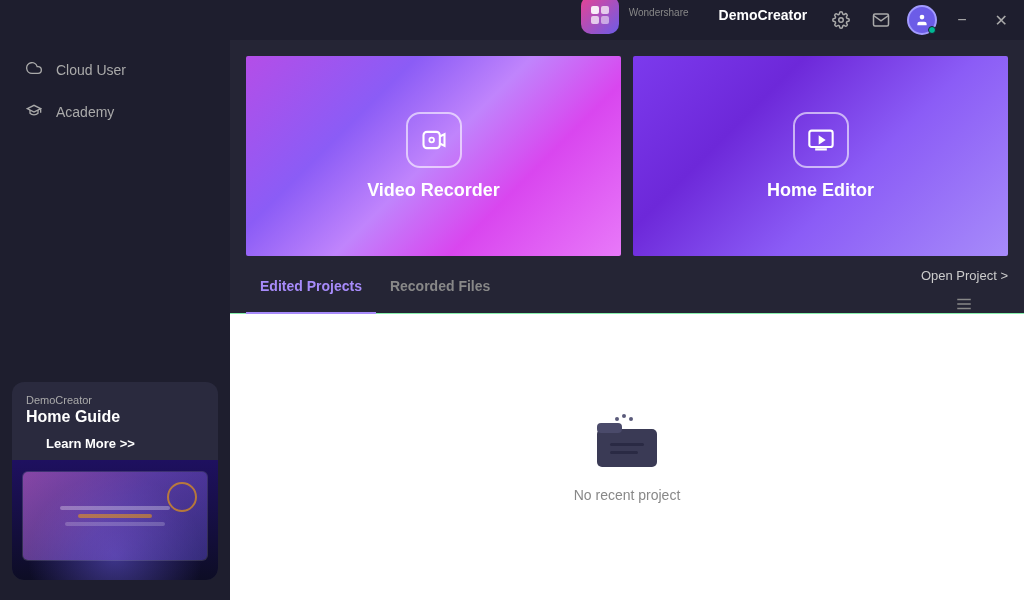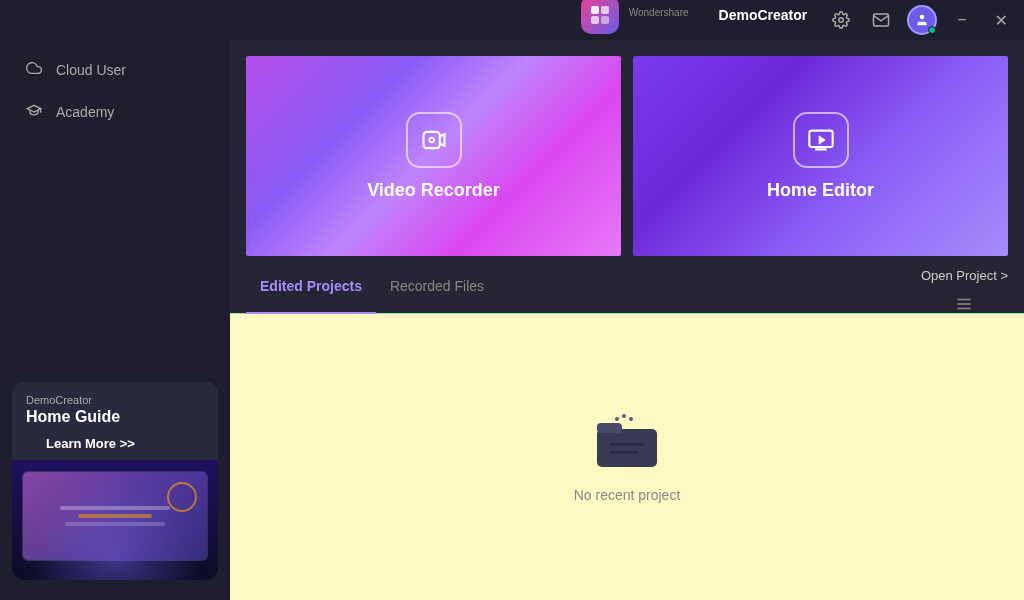--- a/index.html
+++ b/index.html
@@ -295,20 +295,21 @@
       flex-shrink: 0;
     }
     .tab-item {
       padding: 10px 14px;
       font-size: 14px;
       cursor: pointer;
       color: #888;
       border-bottom: 2px solid transparent;
       margin-bottom: -1px;
       transition: color 0.2s;
+      font-weight: bold;
     }
     .tab-item.active {
       color: #a78bfa;
       border-bottom-color: #a78bfa;
       font-weight: 600;
     }
     .tabs-actions {
       margin-left: auto;
       display: flex;
       align-items: center;
@@ -337,21 +338,21 @@
     }
 
     
     .empty-state {
       flex: 1;
       display: flex;
       flex-direction: column;
       align-items: center;
       justify-content: center;
       gap: 16px;
-      background: #fef9c3;
+      background: #ffffff;
     }
     .empty-folder-icon {
       display: flex;
       flex-direction: column;
       align-items: center;
       gap: 4px;
     }
     .empty-label {
       font-size: 14px;
       color: #888;

